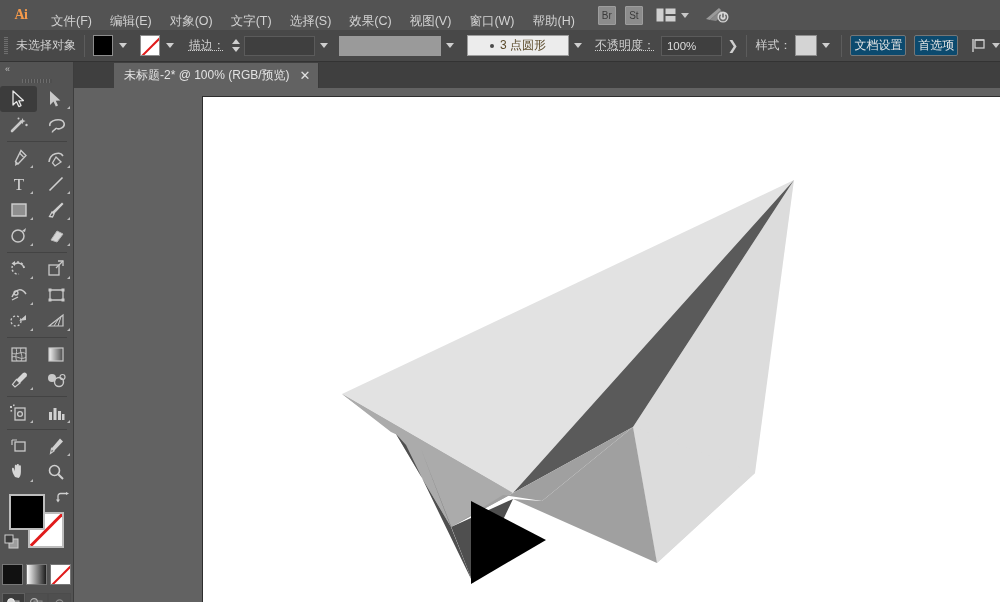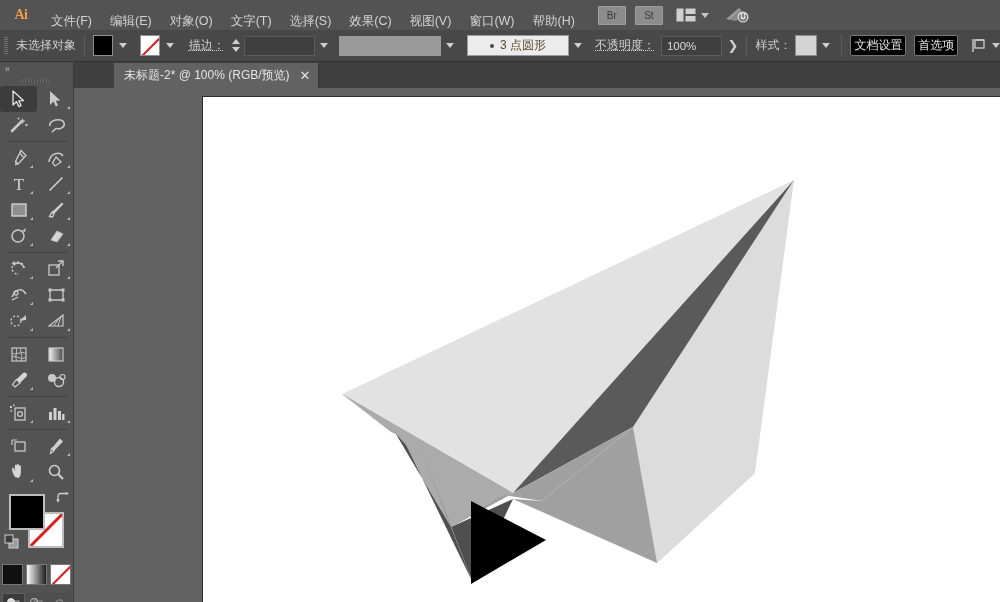--- a/index.html
+++ b/index.html
@@ -23,21 +23,21 @@
     display: flex; align-items: center; justify-content: center;
     color: #f59a4b; font-size: 14px; font-weight: bold;
     letter-spacing: -0.5px; font-family: "Liberation Serif", serif;
   }
   .menu-item {
     padding: 0 9px; height: 30px; line-height: 30px;
     color: #d2d2d2; font-size: 12.5px; white-space: nowrap; cursor: default; margin-top: 12px;
   }
   .menubar-right { margin-left: 14px; display: flex; align-items: center; gap: 9px; }
   .sq-btn {
-    width: 28px; height: 19px; background: #8c8c8c; color: #3a3a3a;
+    width: 18px; height: 19px; background: #8c8c8c; color: #3a3a3a;
     font-size: 10px; display: flex; align-items: center; justify-content: center;
     border-radius: 1px; border: 1px solid #9d9d9d;
   }
   .layout-icon { display: flex; align-items: center; gap: 5px; margin-left: 4px; }
   .chev { width: 0; height: 0; border-left: 4px solid transparent; border-right: 4px solid transparent;
           border-top: 5px solid #c8c8c8; }
   .cc-logo { margin-left: 6px; display: flex; align-items: center; }
 
   
   .controlbar {
@@ -88,21 +88,21 @@
     justify-content: center; gap: 6px;
   }
   .brush-dot { width: 4px; height: 4px; border-radius: 50%; background: #4a4a4a; }
   .opacity-field {
     height: 20px; width: 62px; background: #3f3f3f; border: 1px solid #5b5b5b;
     color: #dcdcdc; font-size: 11.5px; display: flex; align-items: center; padding-left: 5px;
   }
   .op-next { color: #cfcfcf; font-size: 13px; margin-left: 6px; }
   .style-swatch { width: 22px; height: 21px; background: #d4d4d4; border: 1px solid #8d8d8d; }
   .btn {
-    height: 21px; padding: 0 3px; background: #000000; border: 1px solid #767676;
+    height: 21px; padding: 0 3px; background: #0c4a6e; border: 1px solid #767676;
     color: #e4e4e4; font-size: 12px; display: flex; align-items: center;
     border-radius: 2px; white-space: nowrap;
   }
 
   
   .tabbar {
     position: absolute; left: 74px; top: 62px; width: 926px; height: 26px;
     background: #3f3f3f; display: flex; align-items: flex-end;
   }
   .doc-tab {

